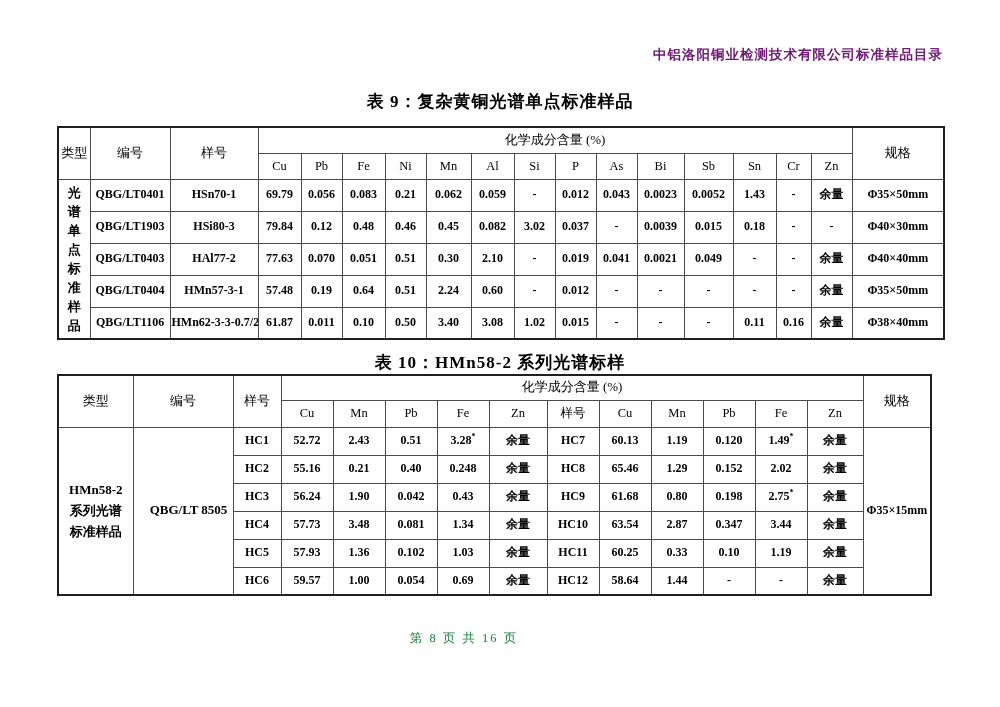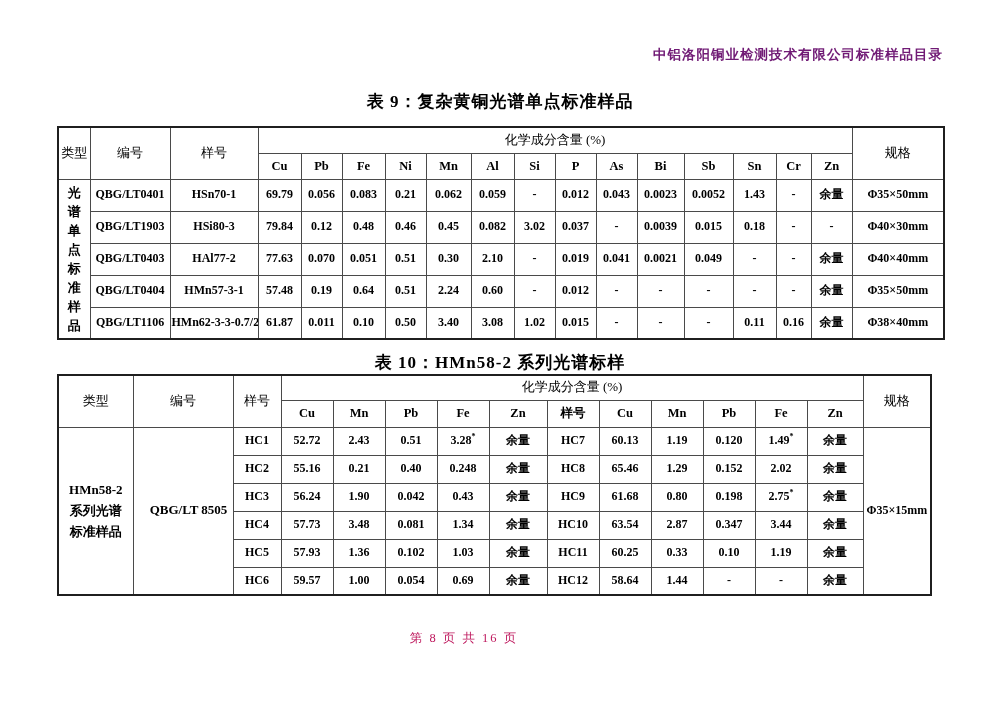--- a/index.html
+++ b/index.html
@@ -23,33 +23,33 @@
     background:#fff;
   }
   #table9{left:57px;top:126px;width:886px;border:2px solid #1f1f1f;}
   #table10{left:57px;top:374px;width:873px;border:2px solid #1f1f1f;}
   td{
     border:1px solid #4a4a4a;text-align:center;vertical-align:middle;
     padding:0 1px;font-size:12px;line-height:1.15;overflow:hidden;
     white-space:nowrap;
   }
   .hz{font-size:13px;font-weight:normal;white-space:normal;}
-  .el{font-weight:bold;font-size:12.5px;}
+  .el{font-weight:normal;font-size:12.5px;}
   .b{font-weight:bold;font-size:12px;}
   tr.t9h{height:26px;}
   tr.t9d{height:32px;}
   tr.t10h1{height:25px;}
   tr.t10h2{height:27px;}
   tr.t10d{height:28px;}
   td.v-label span{display:block;line-height:19px;font-weight:bold;font-size:13px;}
   td.type-block div{line-height:21px;font-weight:bold;font-size:13px;}
   sup{font-size:8px;line-height:0;}
   .doc-footer{
     position:absolute;top:630px;left:0;width:928px;text-align:center;
-    font-size:12.5px;letter-spacing:2px;color:#be185d;
+    font-size:12.5px;letter-spacing:2px;color:#15803d;
   }
 </style>
 </head>
 <body>
 
 <div class="doc-header">中铝洛阳铜业检测技术有限公司标准样品目录</div>
 
 <div class="tbl-title t9-title">表 9：复杂黄铜光谱单点标准样品</div>
 
 <table id="table9">

